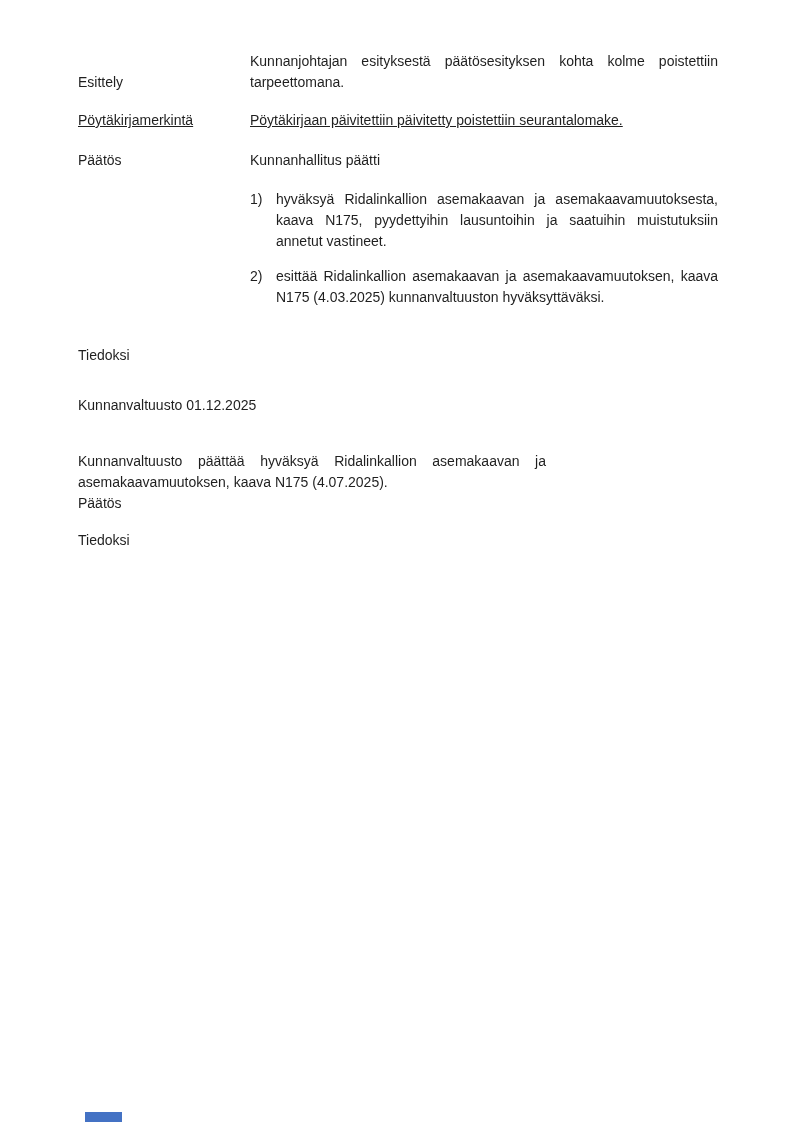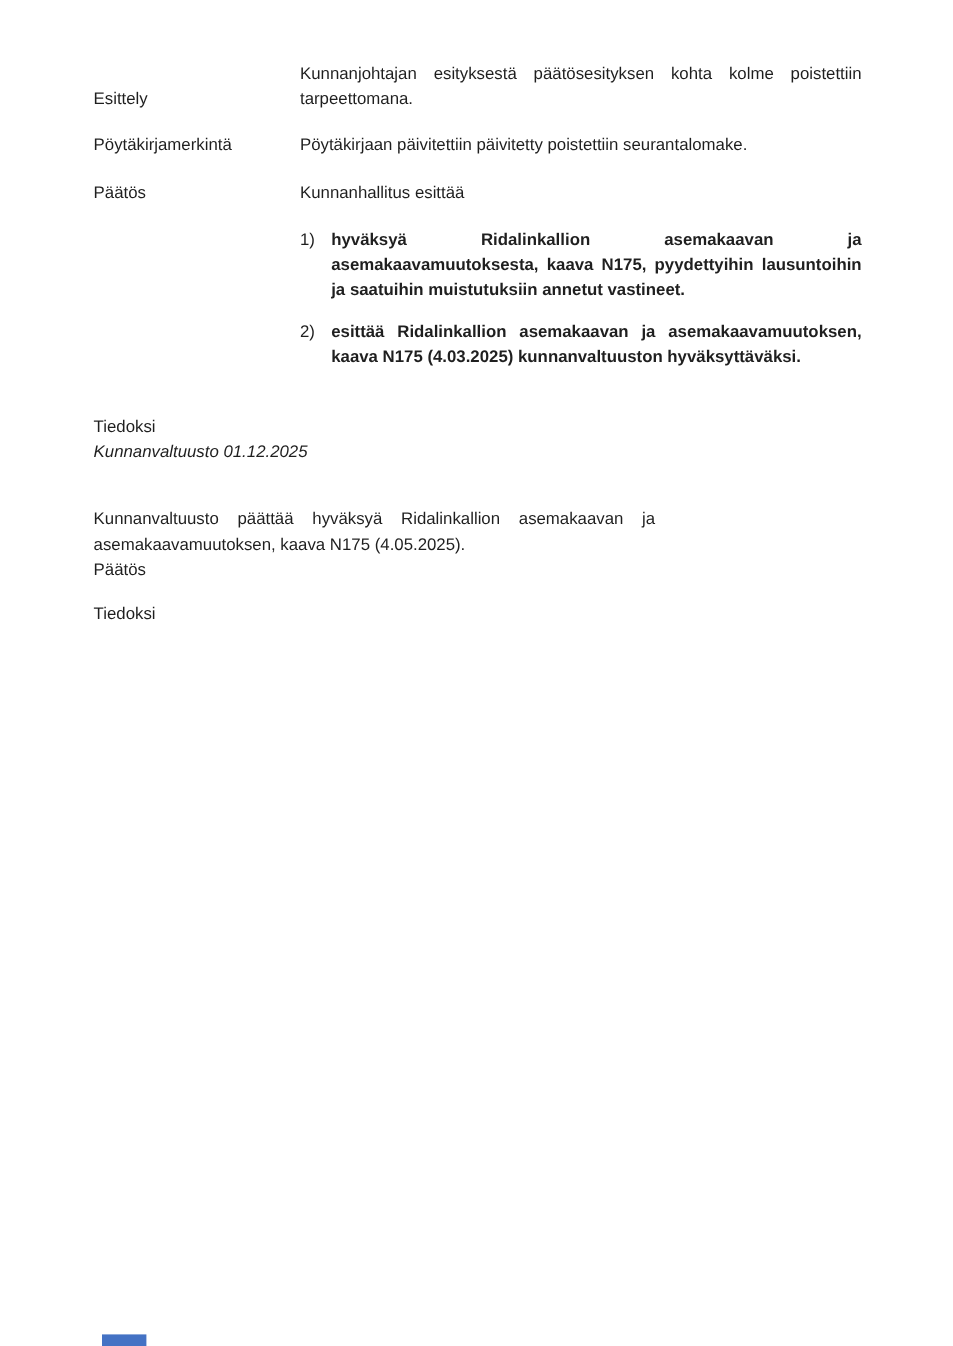--- a/index.html
+++ b/index.html
@@ -26,46 +26,45 @@
   }
   .label-col {
     width: 172px;
     flex-shrink: 0;
   }
   .content-col {
     width: 468px;
     text-align: justify;
   }
   .row-esittely        { margin-bottom: 17px; }
-  .row-poytakirja      { margin-bottom: 19px; }
+  .row-poytakirja      { margin-bottom: 19px; text-decoration: underline; }
   .row-paatos1         { margin-bottom: 18px; }
 
   .decision-list {
     margin-left: 172px;
     width: 468px;
   }
   .decision-item {
     display: flex;
     align-items: flex-start;
   }
   .decision-item + .decision-item {
     margin-top: 14px;
   }
   .decision-number {
     width: 26px;
     flex-shrink: 0;
   }
   .decision-text {
     flex: 1;
     text-align: justify;
-    font-weight: bold;
   }
 
   .tiedoksi-1   { margin-top: 37px; }
-  .reference    { margin-top: 0; font-style: italic; }
+  .reference    { margin-top: 29px; }
   .row-ehdotus  { margin-top: 35px; }
   .paatos-2     { margin-top: 0; }
   .tiedoksi-2   { margin-top: 16px; }
 
   .bottom-marker {
     position: absolute;
     left: 85px;
     top: 1112px;
     width: 37px;
     height: 10px;
@@ -82,42 +81,42 @@
     <div class="content-col">Kunnanjohtajan esityksestä päätösesityksen kohta kolme poistettiin tarpeettomana.</div>
   </div>
 
   <div class="row row-poytakirja">
     <div class="label-col">Pöytäkirjamerkintä</div>
     <div class="content-col">Pöytäkirjaan päivitettiin päivitetty poistettiin seurantalomake.</div>
   </div>
 
   <div class="row row-paatos1">
     <div class="label-col">Päätös</div>
-    <div class="content-col">Kunnanhallitus esittää</div>
+    <div class="content-col">Kunnanhallitus päätti</div>
   </div>
 
   <div class="decision-list">
     <div class="decision-item">
       <span class="decision-number">1)</span>
       <span class="decision-text">hyväksyä Ridalinkallion asemakaavan ja asemakaavamuutoksesta, kaava N175, pyydettyihin lausuntoihin ja saatuihin muistutuksiin annetut vastineet.</span>
     </div>
     <div class="decision-item">
       <span class="decision-number">2)</span>
       <span class="decision-text">esittää Ridalinkallion asemakaavan ja asemakaavamuutoksen, kaava N175 (4.03.2025) kunnanvaltuuston hyväksyttäväksi.</span>
     </div>
   </div>
 
   <div class="tiedoksi-1">Tiedoksi</div>
 
   <div class="reference">
     <div>Kunnanvaltuusto 01.12.2025</div>
   </div>
 
   <div class="row row-ehdotus">
-    <div class="content-col">Kunnanvaltuusto päättää hyväksyä Ridalinkallion asemakaavan ja asemakaavamuutoksen, kaava N175 (4.05.2025).</div>
+    <div class="content-col">Kunnanvaltuusto päättää hyväksyä Ridalinkallion asemakaavan ja asemakaavamuutoksen, kaava N175 (4.07.2025).</div>
   </div>
 
   <div class="paatos-2">Päätös</div>
 
   <div class="tiedoksi-2">Tiedoksi</div>
 
   <div class="bottom-marker"></div>
 
 </div>
 

